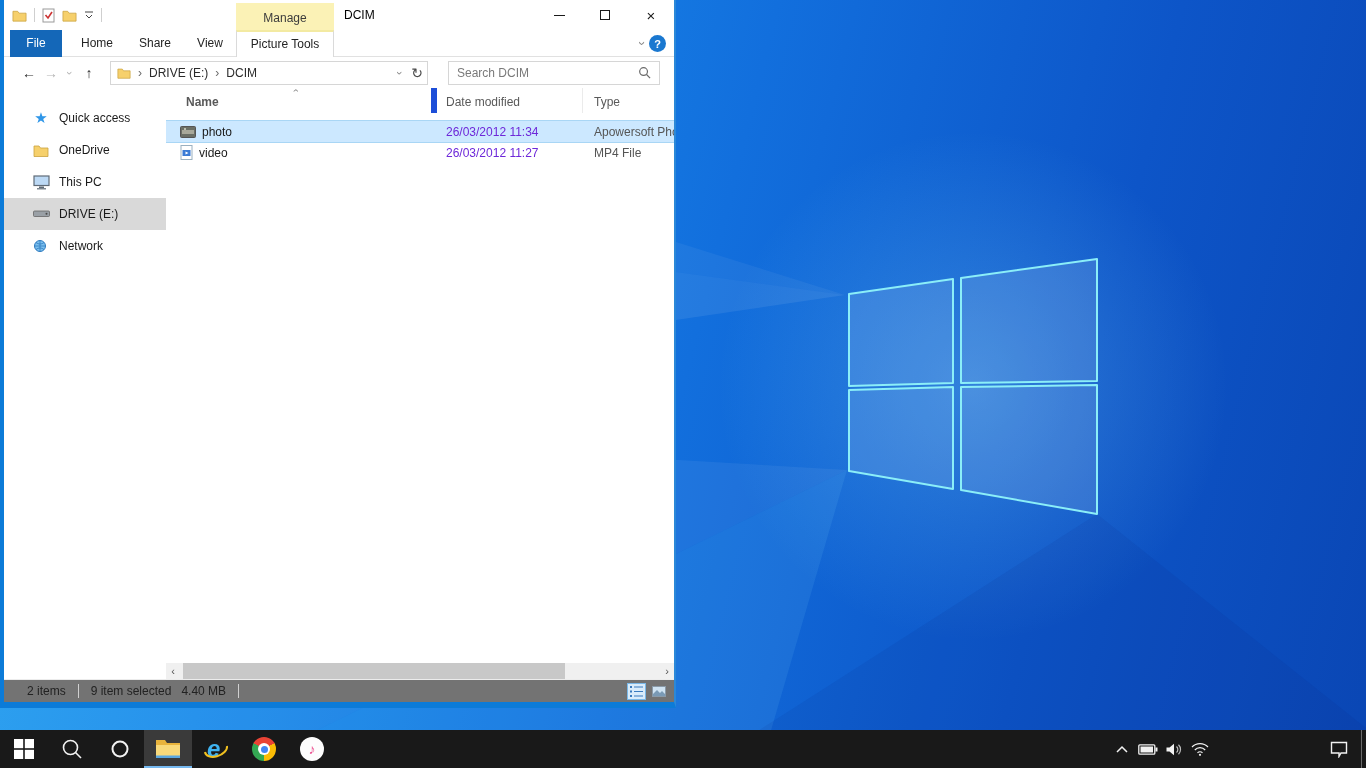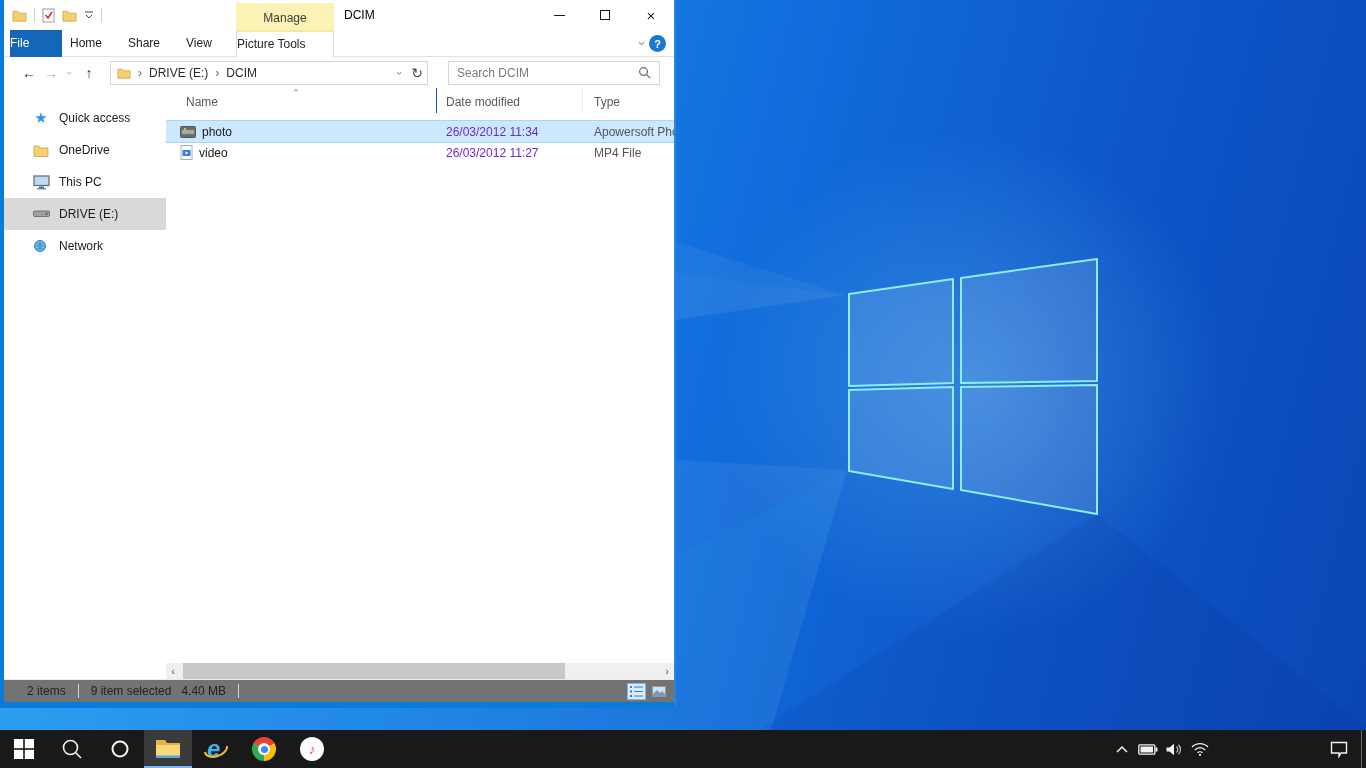--- a/index.html
+++ b/index.html
@@ -22,21 +22,21 @@
   .qat-sep { width:1px; height:14px; background:#cfcfcf; }
   .manage-block { position:absolute; left:232px; top:3px; width:98px; height:30px; background:#fbf2b6;
     display:flex; align-items:center; justify-content:center; color:#3c3c3c; }
   .win-title { position:absolute; left:340px; top:0; line-height:30px; color:#000; }
   .win-controls { position:absolute; right:0; top:0; height:30px; display:flex; }
   .win-btn { width:46px; height:30px; display:flex; align-items:center; justify-content:center; color:#1a1a1a; font-size:15px; }
   .max-glyph { width:10px; height:10px; border:1px solid #1a1a1a; display:block; }
   .min-glyph { width:11px; border-top:1px solid #1a1a1a; display:block; }
 
   .tabrow { position:relative; height:27px; border-bottom:1px solid #e1e1e1; background:#fff; }
-  .tab { position:absolute; top:0; height:27px; line-height:27px; color:#242424; }
+  .tab { position:absolute; top:0; height:27px; line-height:27px; text-align:center; color:#242424; }
   .tab-file { left:6px; width:52px; background:#1467b8; color:#fff; }
   .tab-home { left:66px; width:54px; }
   .tab-share { left:124px; width:54px; }
   .tab-view { left:182px; width:48px; }
   .tab-picture { left:232px; width:98px; background:#fff; border:1px solid #dadada; border-bottom:none; border-top:2px solid #f3eaa2; line-height:24px; }
   .ribbon-collapse { position:absolute; right:30px; top:6px; color:#8a8a8a; font-size:13px; display:inline-block; transform:rotate(90deg); }
   .help-btn { position:absolute; right:8px; top:5px; width:17px; height:17px; border-radius:50%; background:#1a78d0; color:#fff;
     font-size:11px; font-weight:bold; display:flex; align-items:center; justify-content:center; }
 
   .toolbar { position:relative; height:31px; display:flex; align-items:center; padding-left:14px; background:#fff; }
@@ -58,21 +58,21 @@
   .main { position:absolute; top:88px; left:0; right:0; bottom:23px; background:#fff; }
   .navpane { position:absolute; left:0; top:0; bottom:0; width:162px; padding-top:14px; }
   .nav-item { height:32px; display:flex; align-items:center; padding-left:28px; color:#1a1a1a; }
   .nav-item.selected { background:#d9d9d9; }
   .nav-item .nicon { width:18px; height:18px; margin-right:9px; display:flex; align-items:center; justify-content:center; }
   .star-glyph { color:#2f96e8; font-size:15px; }
 
   .filelist { position:absolute; left:162px; right:0; top:0; bottom:16px; overflow:hidden; }
   .lheader { position:relative; height:25px; display:flex; color:#595959; }
   .hcol { height:100%; display:flex; align-items:flex-end; padding-bottom:4px; }
-  .hcol1 { width:271px; padding-left:20px; border-right:1px solid #1d4ed8; }
+  .hcol1 { width:271px; padding-left:20px; border-right:6px solid #1d4ed8;font-weight:bold; }
   .hcol2 { width:146px; padding-left:9px; border-right:1px solid #ebebeb; }
   .hcol3 { flex:1; padding-left:11px; }
   .sort-ind { position:absolute; left:128px; top:-3px; color:#8a8a8a; font-size:10px; transform:rotate(-90deg); }
   .rows { padding-top:8px; }
   .frow { height:21px; display:flex; align-items:center; }
   .frow.selected { background:#cce8ff; outline:1px solid #a9d6f5; }
   .fcol1 { width:271px; padding-left:14px; display:flex; align-items:center; gap:6px; color:#1a1a1a; }
   .fcol2 { width:146px; padding-left:9px; color:#6d28d9; }
   .fcol3 { flex:1; padding-left:11px; color:#555; white-space:nowrap; overflow:hidden; }
 

